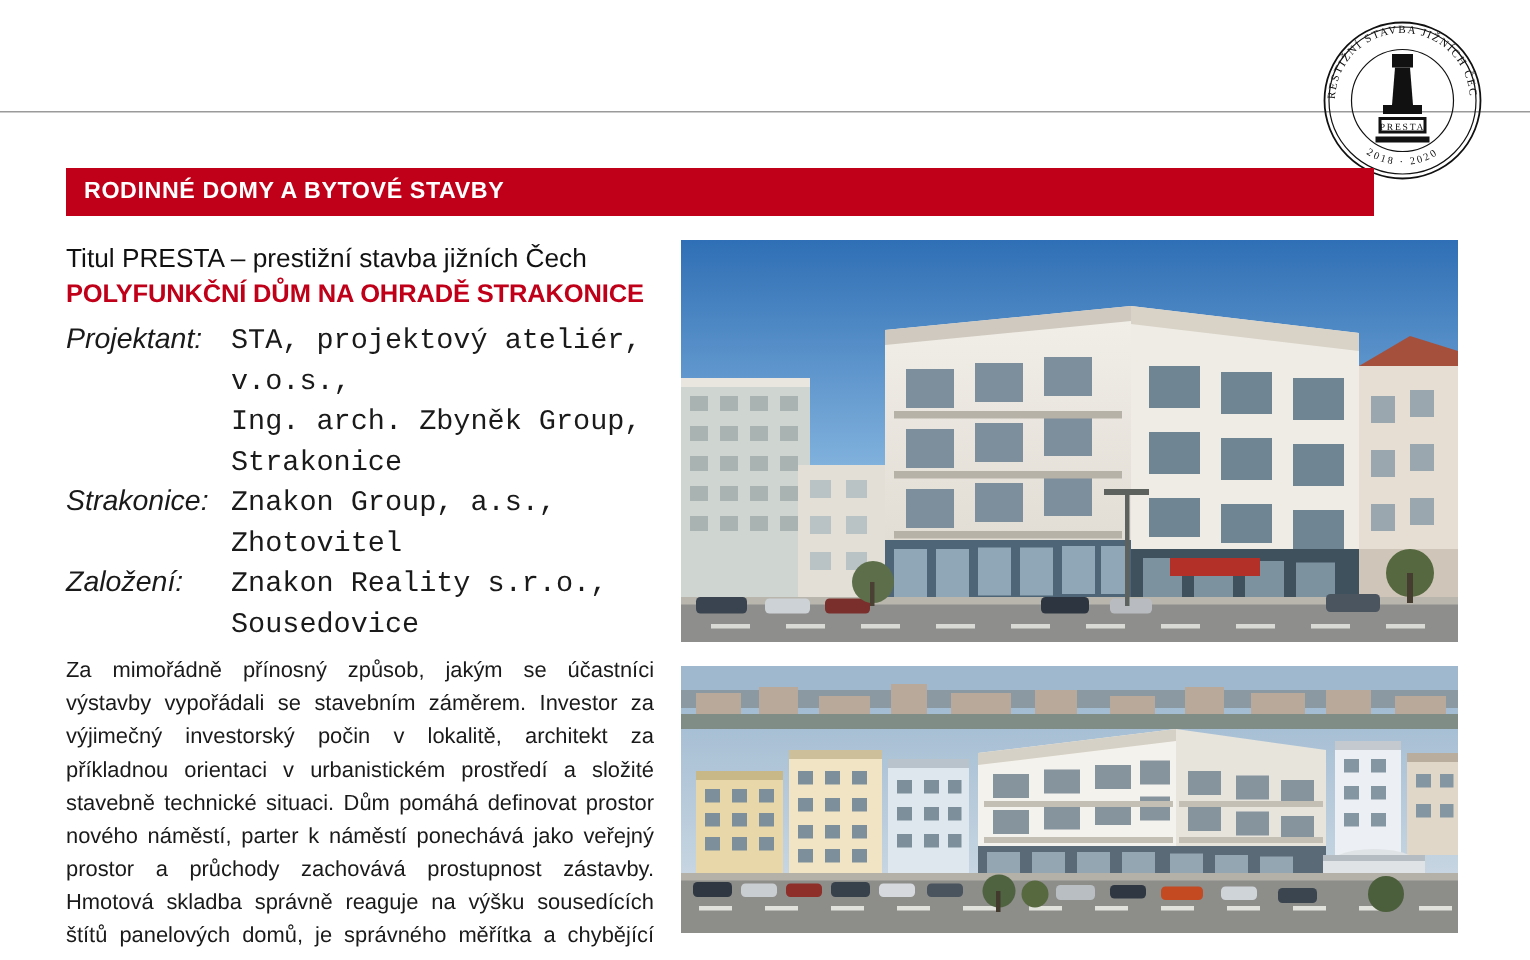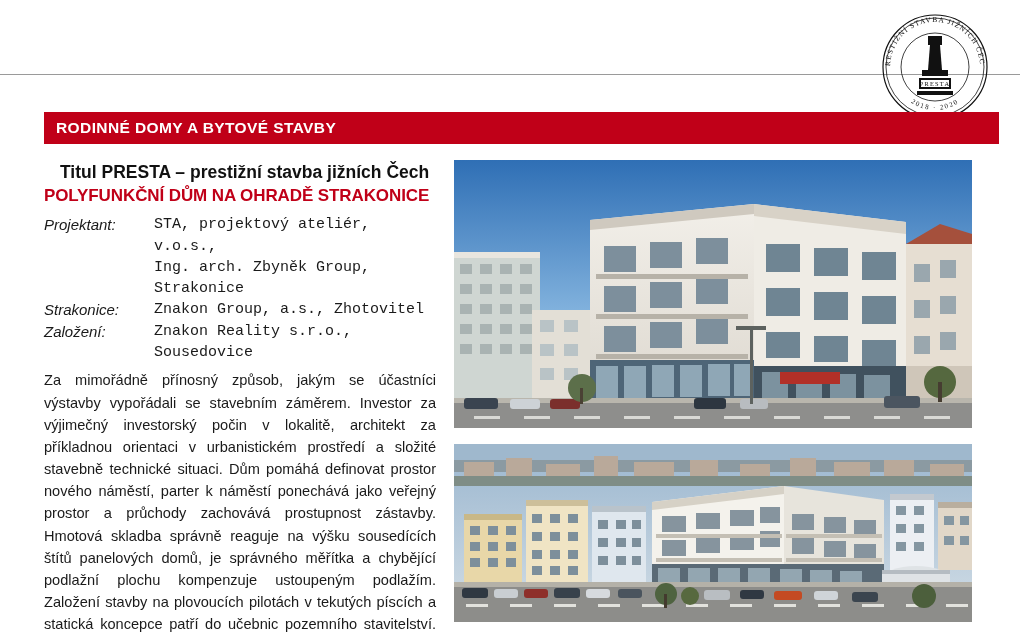--- a/index.html
+++ b/index.html
@@ -34,21 +34,21 @@
     width: 118px;
     height: 118px;
   }
   .logo-stamp svg { display: block; }
 
   
   .section-bar {
     position: absolute;
     left: 44px;
     top: 112px;
-    width: 955px;
+    width: 872px;
     height: 32px;
     background: #c00018;
   }
   .section-bar .section-title {
     position: absolute;
     left: 12px;
     top: 7px;
     color: #ffffff;
     font-size: 15.5px;
     font-weight: bold;
@@ -57,37 +57,37 @@
 
   
   .text-col {
     position: absolute;
     left: 44px;
     top: 162px;
     width: 392px;
   }
   .headline {
     font-size: 17.5px;
-    font-weight: bold;
+    font-weight: normal;
     color: #111111;
     line-height: 1.25;
-    margin: 0 0 2px 16px;
+    margin: 0 0 2px 0;
   }
   .subhead {
     font-size: 17px;
     font-weight: bold;
     color: #c00018;
     line-height: 1.2;
     margin: 0 0 8px 0;
     letter-spacing: -0.1px;
   }
 
   .credits {
     margin: 0 0 4px 0;
-    font-size: 15px;
+    font-size: 19px;
     line-height: 1.42;
   }
   .credit-row {
     display: flex;
     align-items: flex-start;
   }
   .credit-label {
     font-style: italic;
     width: 92px;
     flex: 0 0 92px;

